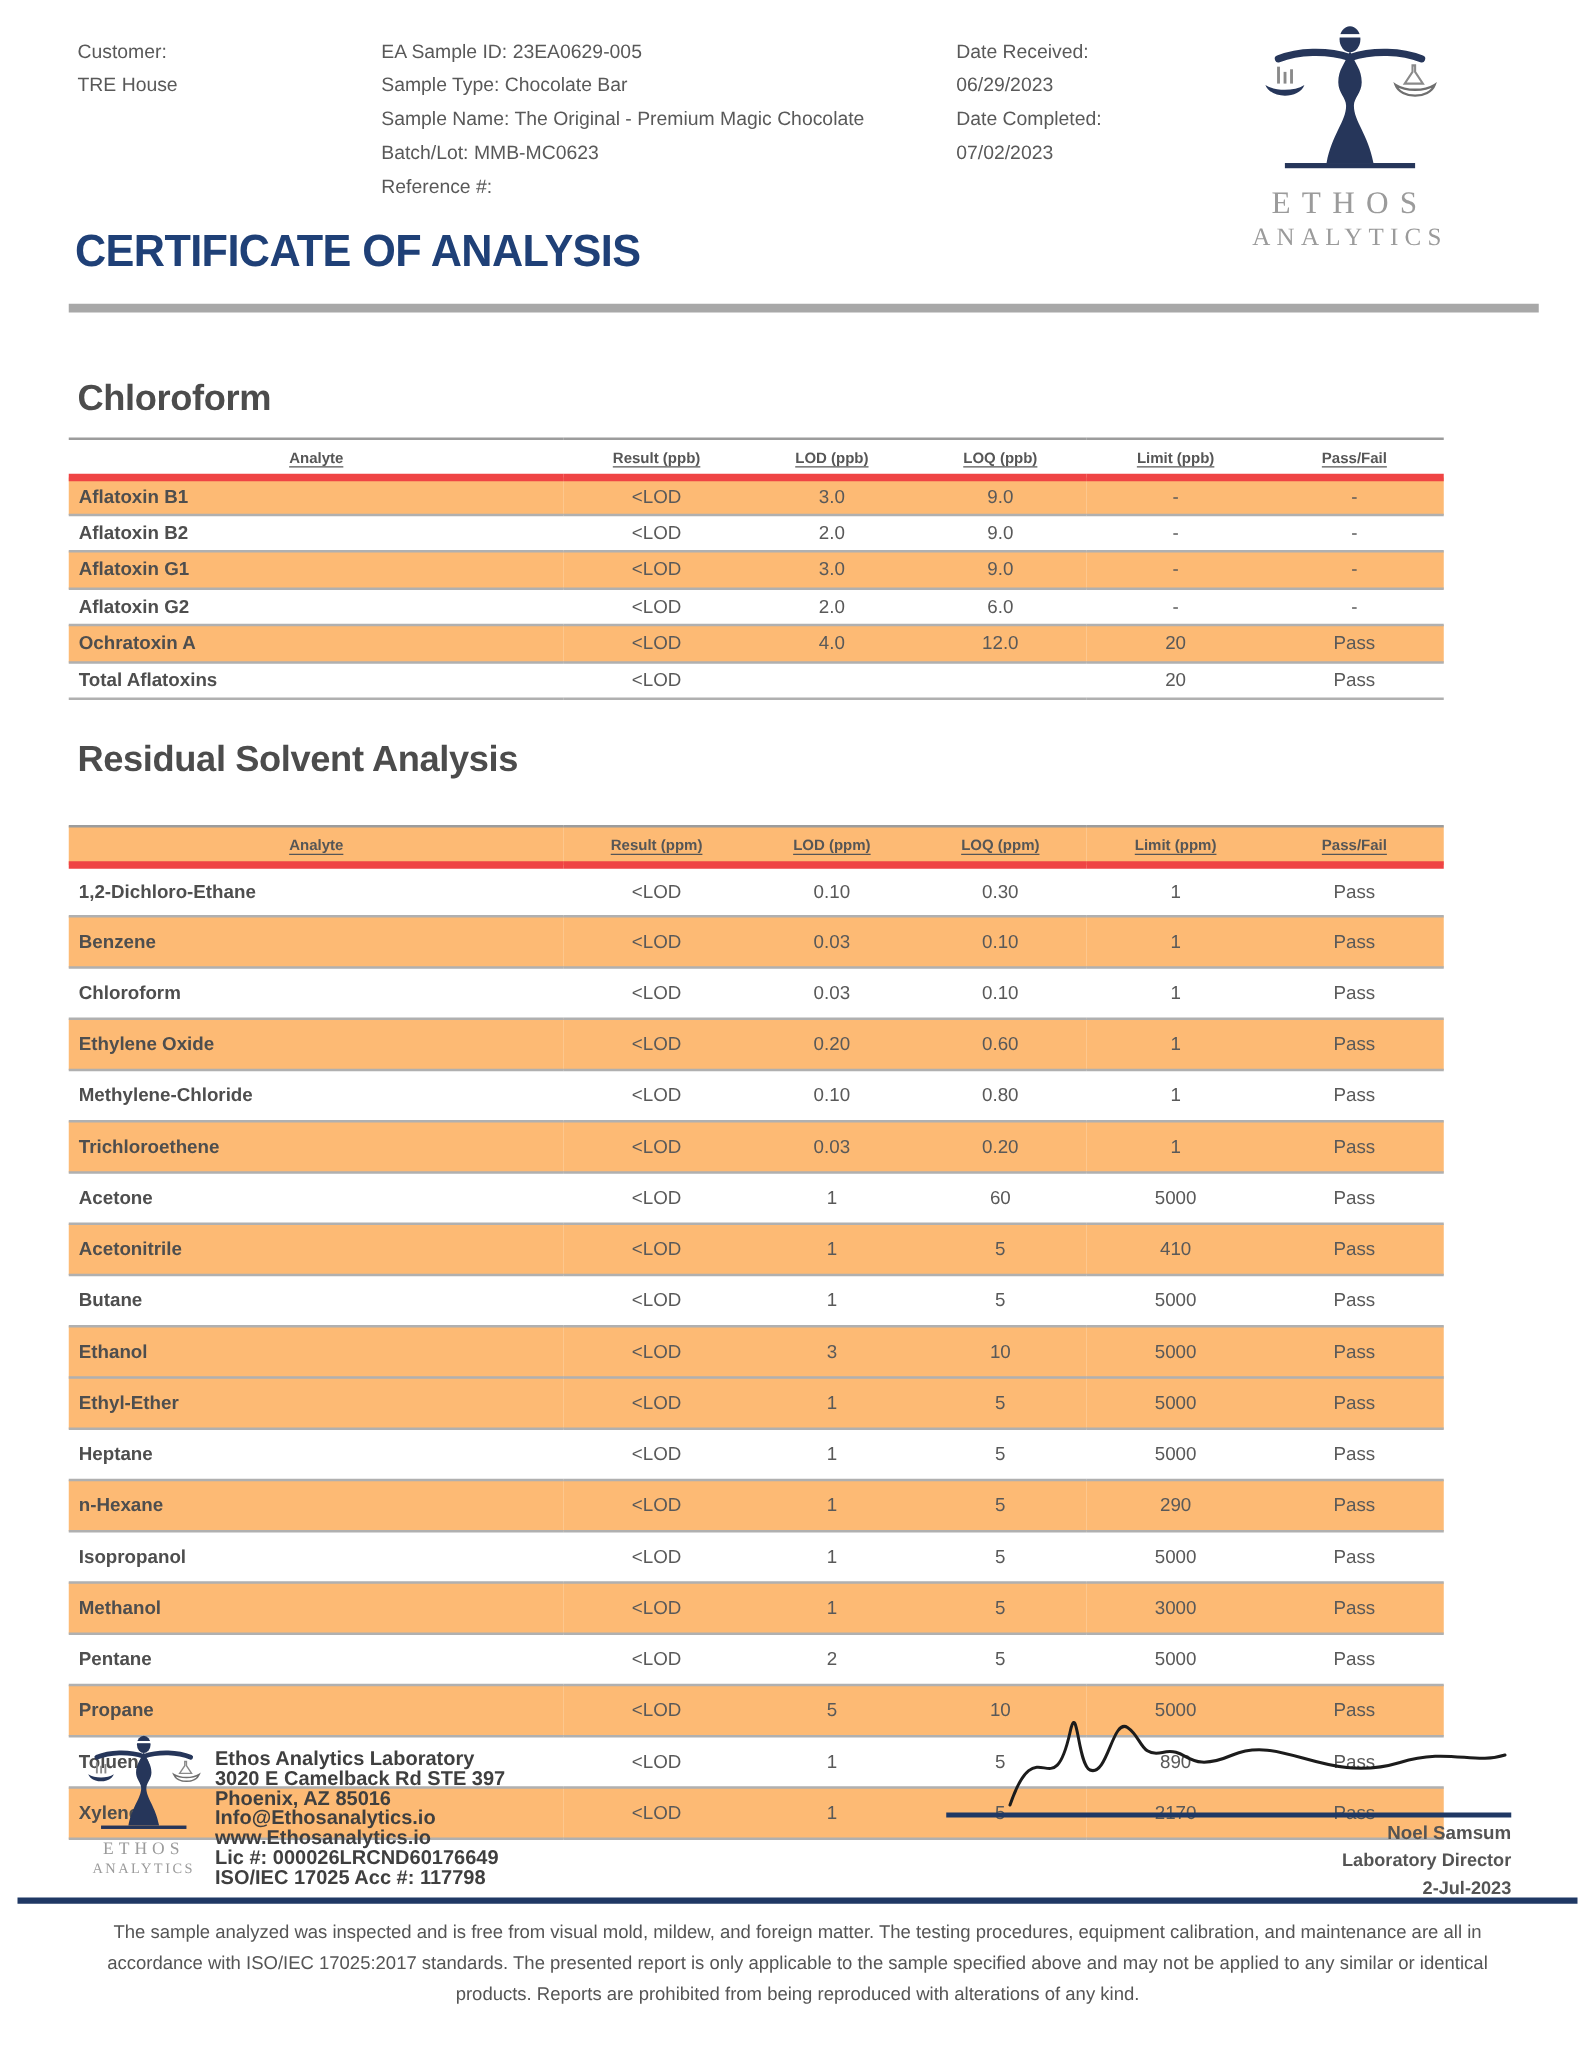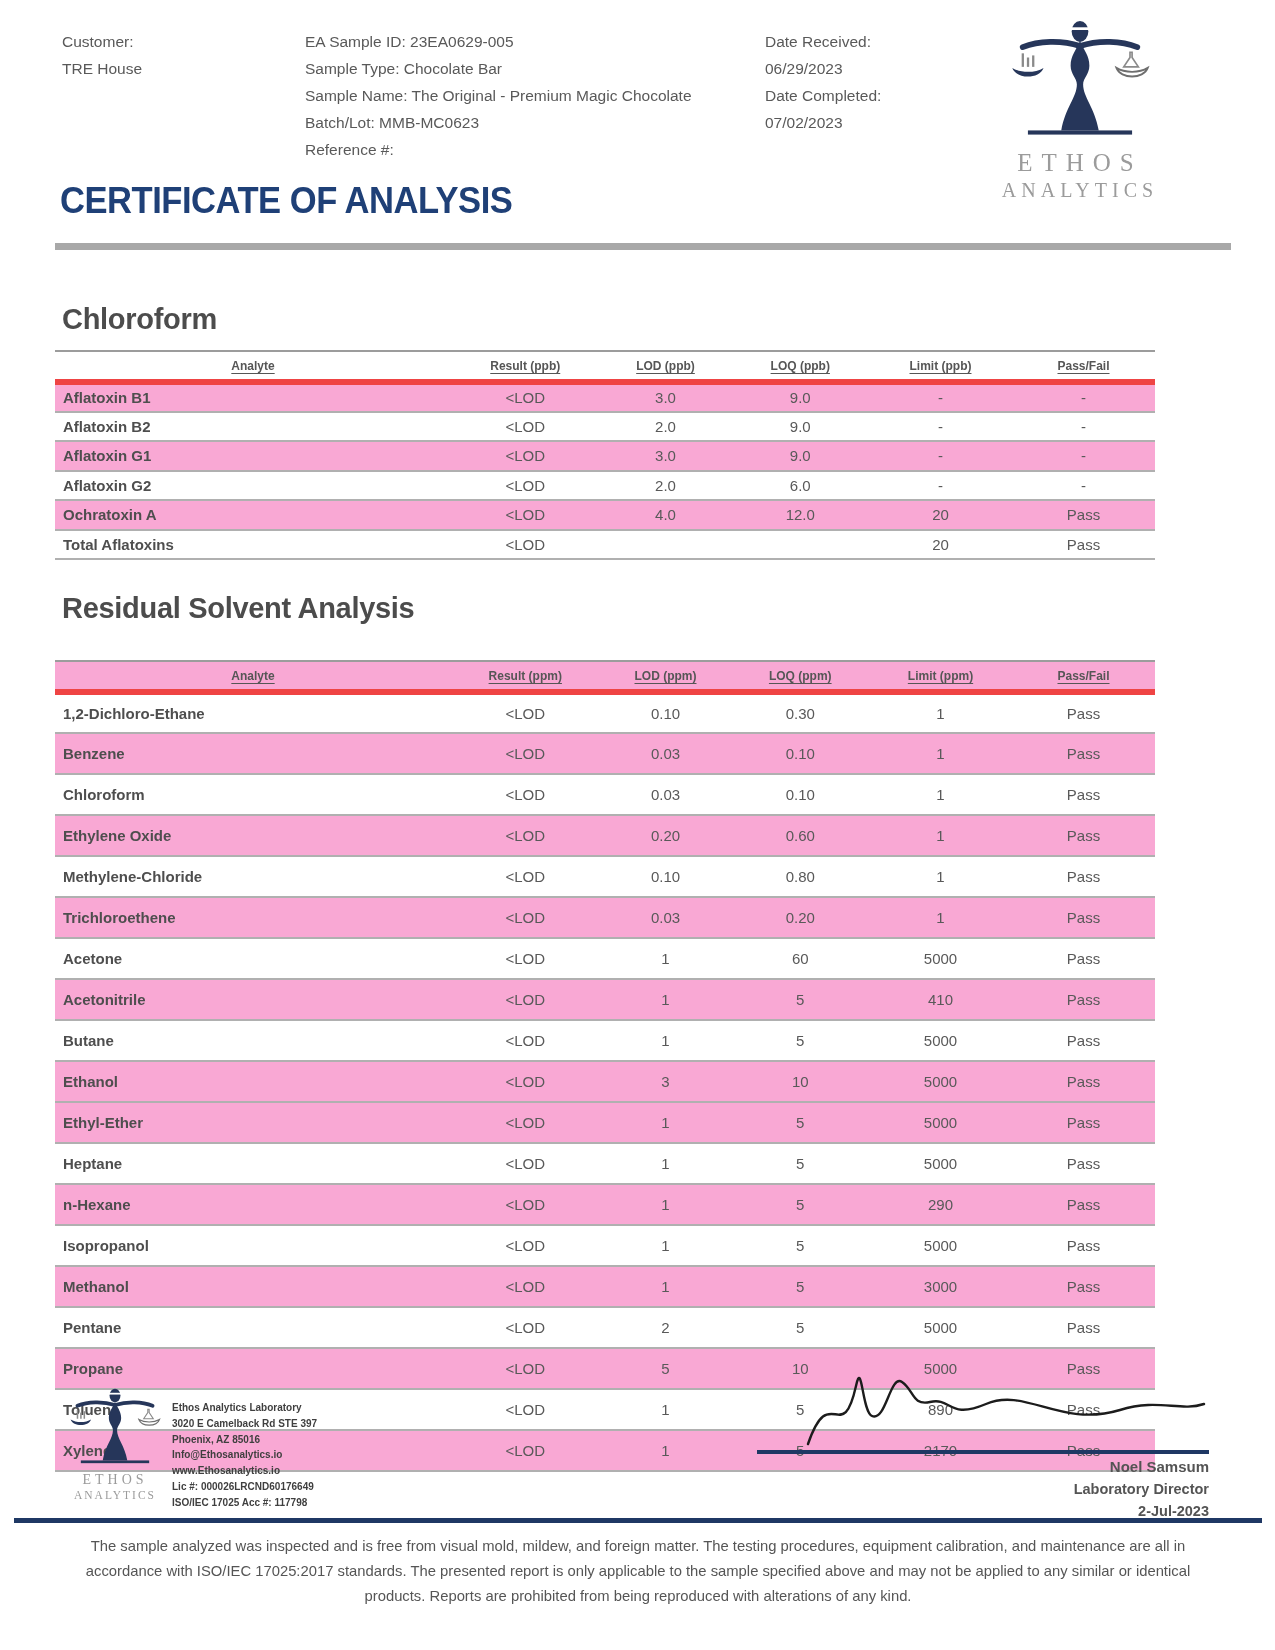--- a/index.html
+++ b/index.html
@@ -52,29 +52,29 @@
     padding:7px 0 6px 0;
     border-top:2px solid #9c9c9c; border-bottom:6px solid #ef4444;
   }
   table.coa td {
     font-size:15px; color:#595959; text-align:center;
     border-bottom:2px solid #b0b0b0; padding:0;
   }
   table.coa td.analyte { text-align:left; padding-left:8px; font-weight:700; color:#4e4e4e; }
   #t-myco tbody tr { height:29.5px; }
   #t-solv tbody tr { height:41px; }
-  tr.blue { background:#f9a8d4; }
+  tr.blue { background:#fdba74; }
 
   
   .logo-foot { position:absolute; left:60px; top:1388px; width:110px; text-align:center; }
   .logo-foot svg { display:block; margin:0 auto; }
   .logo-foot .logo-word1 { font-size:14px; letter-spacing:4px; margin-top:2px; }
   .logo-foot .logo-word2 { font-size:11.5px; letter-spacing:2px; margin-top:1px; }
 
-  .lab-info { position:absolute; left:172px; top:1400px; font-size:10px; font-weight:700; color:#3f3f3f; line-height:15.8px; }
+  .lab-info { position:absolute; left:172px; top:1400px; font-size:16px; font-weight:700; color:#3f3f3f; line-height:15.8px; }
 
   .sig-svg  { position:absolute; left:790px; top:1340px; }
   .sig-line { position:absolute; left:757px; top:1450px; width:452px; height:4px; background:#1f3864; }
   .sig-text { position:absolute; left:757px; width:452px; text-align:right; font-weight:700; color:#545454; }
   .sig-name  { top:1458px; font-size:15px; }
   .sig-title { top:1481px; font-size:14.5px; }
   .sig-date  { top:1503px; font-size:14.5px; }
 
   .bottom-bar { position:absolute; left:14px; top:1518px; width:1248px; height:5px; background:#1f3864; }
 

